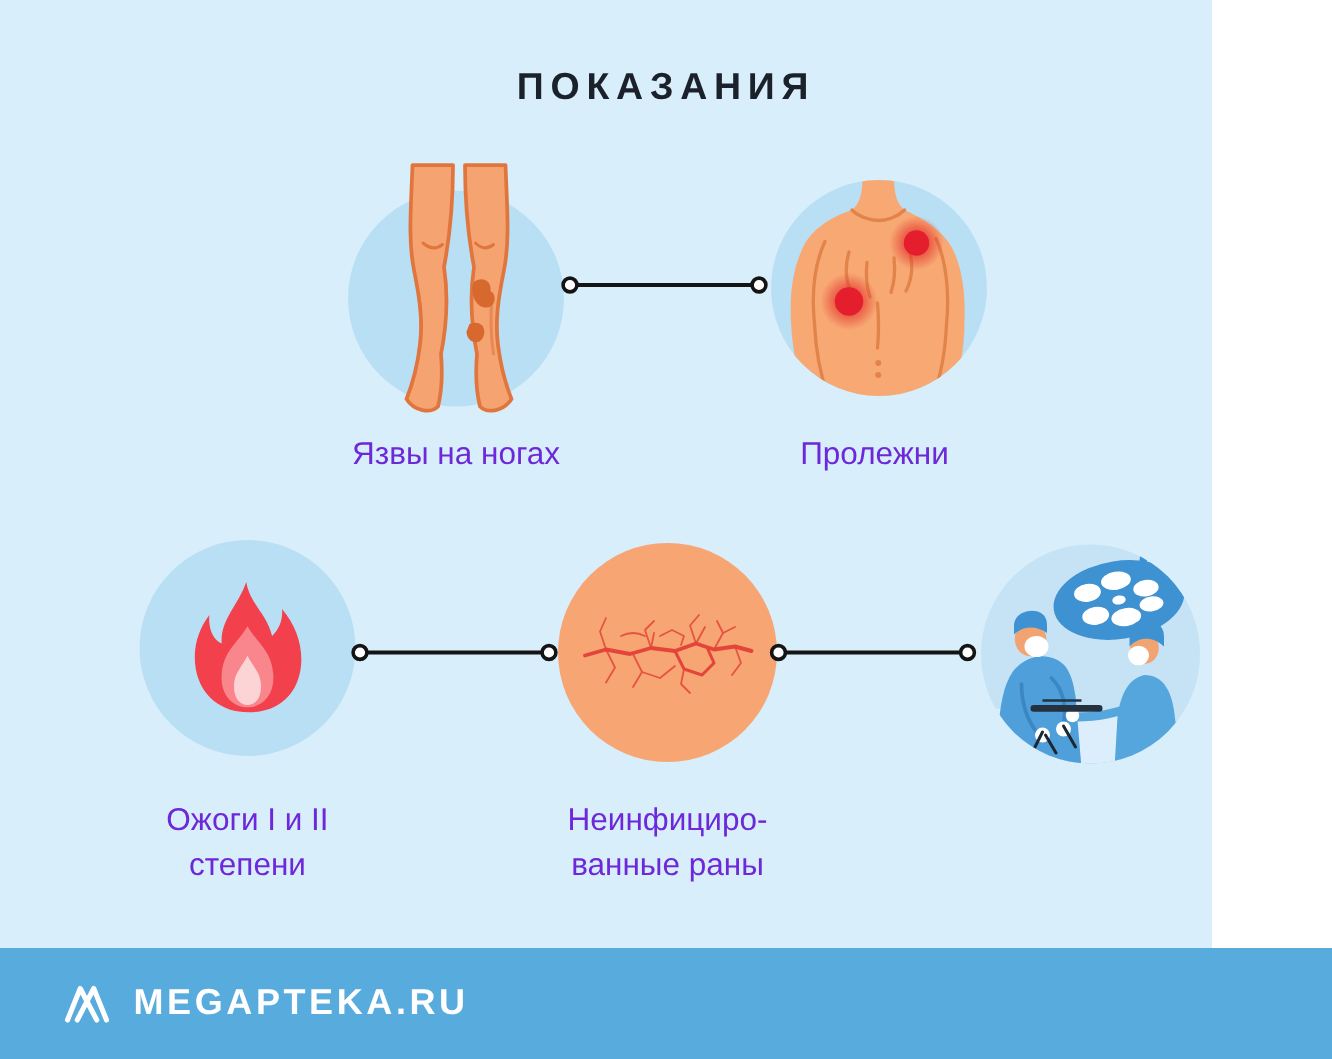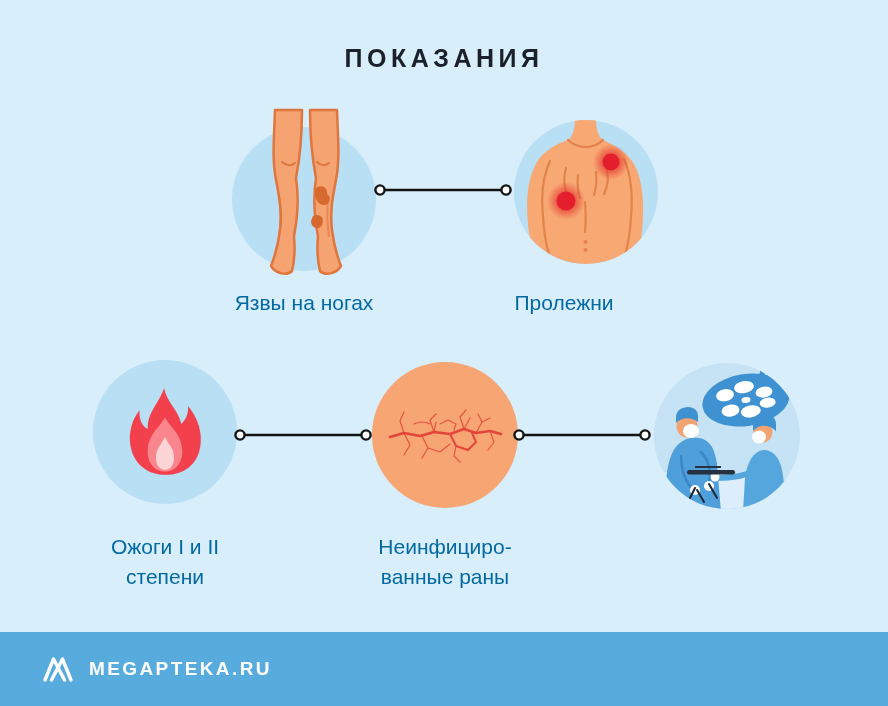--- a/index.html
+++ b/index.html
@@ -1,34 +1,34 @@
 <!DOCTYPE html>
 <html><head>
 <meta charset="utf-8">
 <style>
   html,body{margin:0;padding:0;}
   body{width:888px;height:706px;overflow:hidden;font-family:"Liberation Sans",sans-serif;}
-  #canvas{position:relative;width:888px;height:706px;background:#d8eefb;}
+  #canvas{position:relative;width:808px;height:706px;background:#d8eefb;}
   .abs{position:absolute;}
   .title{
     left:0;top:44px;width:888px;text-align:center;
     font-size:25px;font-weight:800;letter-spacing:4.5px;color:#1b212b;
   }
   .lbl{
-    text-align:center;color:#0369a1;font-size:21px;font-weight:500;line-height:30px;
+    text-align:center;color:#6d28d9;font-size:21px;font-weight:500;line-height:30px;
   }
   .lbl .line{display:block;}
   svg{display:block;}
   .footer{
     left:0;top:632px;width:888px;height:74px;background:#58abdd;
     display:flex;align-items:center;
   }
   .footer .logo{margin-left:40px;}
   .brand{
-    color:#ffffff;font-size:19px;font-weight:bold;letter-spacing:2.4px;margin-left:13px;
+    color:#ffffff;font-size:24px;font-weight:bold;letter-spacing:2.4px;margin-left:13px;
   }
   .tagline{
     color:#ffffff;font-size:20px;font-weight:bold;margin-left:33px;letter-spacing:0.3px;
   }
 </style>
 </head>
 <body>
 
 <div id="canvas">
 
@@ -91,21 +91,21 @@
     <svg width="140" height="16" viewBox="0 0 140 16">
       <line x1="11" y1="8" x2="129" y2="8" stroke="#141414" stroke-width="2.6"></line>
       <circle cx="7" cy="8" r="4.6" fill="#ffffff" stroke="#141414" stroke-width="2.4"></circle>
       <circle cx="133" cy="8" r="4.6" fill="#ffffff" stroke="#141414" stroke-width="2.4"></circle>
     </svg>
   </div>
 
   <div class="abs lbl" style="left:184px;top:288px;width:240px;">
     <span class="line">Язвы на ногах</span>
   </div>
-  <div class="abs lbl" style="left:444px;top:288px;width:240px;">
+  <div class="abs lbl" style="left:463px;top:288px;width:240px;">
     <span class="line">Пролежни</span>
   </div>
 
   <div class="abs" style="left:90px;top:357px;">
     <svg width="150" height="150" viewBox="0 0 150 150">
       <circle cx="75" cy="75" r="72" fill="#b9dff4"></circle>
       <g transform="translate(34,26) scale(0.82)">
         <path d="M49 6 C52 24 66 32 70 50 C76 44 79 36 78 28 C90 42 96 60 93 78 C89 100 73 112 51 112 C29 112 12 99 8 77 C5 60 10 45 19 33 C18 44 22 53 29 56 C28 36 42 26 49 6 Z" fill="#f2414d"></path>
         <path d="M50 42 C58 56 70 62 71 82 C72 98 62 108 50 108 C38 108 28 98 29 82 C30 62 42 56 50 42 Z" fill="#f9868c"></path>
         <path d="M50 66 C55 76 61 80 61 91 C61 101 56 106 50 106 C44 106 39 101 39 91 C39 80 45 76 50 66 Z" fill="#fdd4d6"></path>

